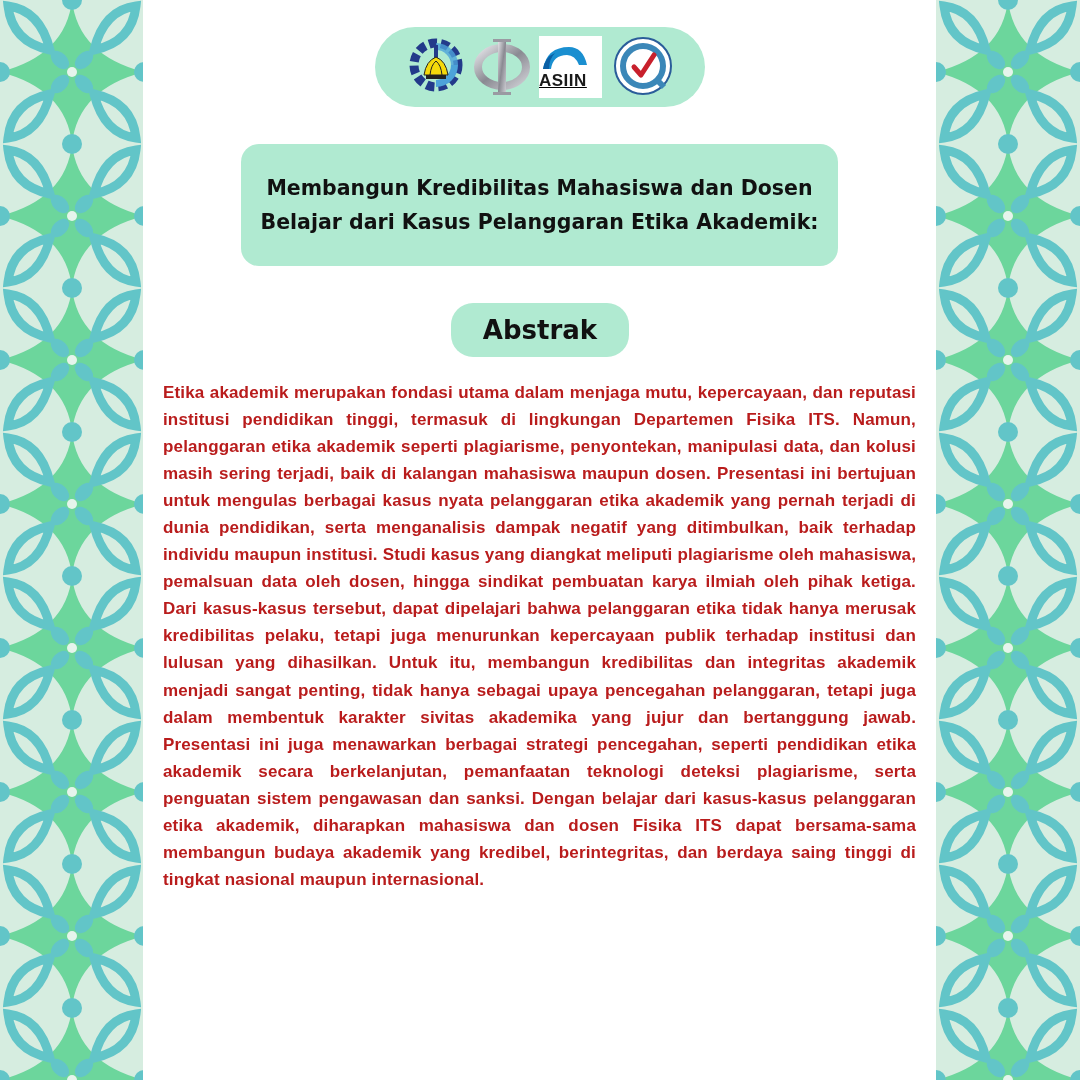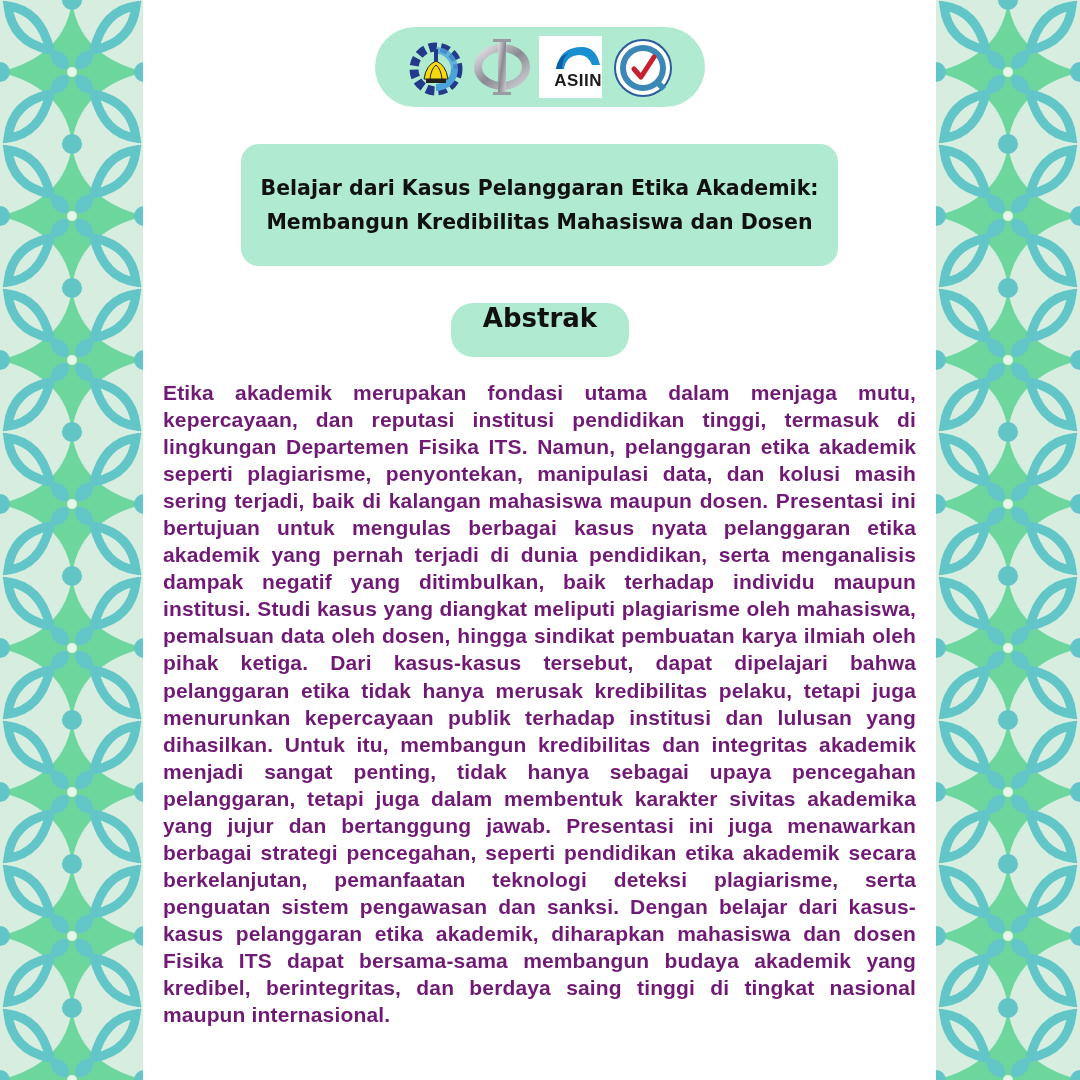--- a/index.html
+++ b/index.html
@@ -3,31 +3,31 @@
 <meta charset="utf-8">
 <style>
   html, body { margin:0; padding:0; }
   body { width:1080px; height:1080px; overflow:hidden; background:#ffffff; position:relative; font-family:"DejaVu Sans", sans-serif; }
   .side { position:absolute; top:0; width:144px; height:1080px; background:#d6ede0; overflow:hidden; }
   .side.left { left:0; }
   .side.right { left:936px; }
   .side svg { display:block; }
   .panel { position:absolute; left:143px; top:0; width:793px; height:1080px; background:#ffffff; }
   .logo-bar { position:absolute; left:375px; top:27px; width:330px; height:80px; background:#b0ead1; border-radius:40px; }
-  .logo { position:absolute; top:8px; height:64px; display:flex; align-items:flex-end; justify-content:center; }
+  .logo { position:absolute; top:8px; height:64px; display:flex; align-items:flex-start; justify-content:center;text-decoration:underline; }
   .logo-its { left:30px; width:62px; }
   .logo-phi { left:96px; width:62px; }
   .logo-asiin { left:164px; top:9px; width:63px; height:62px; background:#fff; flex-direction:column; }
   .asiin-text { font-family:"Liberation Sans", sans-serif; font-weight:bold; font-size:17px; color:#1a1a1a; letter-spacing:0.5px; margin-top:2px; }
   .logo-lamsama { left:236px; width:64px; }
   .title-box { position:absolute; left:241px; top:144px; width:597px; height:122px; background:#b0ead1; border-radius:18px; display:flex; align-items:center; justify-content:center; }
   .title-text { font-family:"DejaVu Sans", sans-serif; font-weight:bold; font-size:20.5px; line-height:34px; color:#111; text-align:center; width:580px; }
-  .abstrak-pill { position:absolute; left:451px; top:303px; width:178px; height:54px; background:#b0ead1; border-radius:22px; display:flex; align-items:flex-start; justify-content:center; }
+  .abstrak-pill { position:absolute; left:451px; top:303px; width:178px; height:54px; background:#b0ead1; border-radius:22px; display:flex; align-items:center; justify-content:center; }
   .abstrak-text { font-family:"DejaVu Sans", sans-serif; font-weight:bold; font-size:26px; color:#111; }
-  .abstract-body { position:absolute; left:163px; top:379px; width:753px; font-family:"Liberation Sans", sans-serif; font-weight:bold; font-size:21px; line-height:27.05px; color:#701a75; text-align:justify; margin:0; letter-spacing:0.15px; }
+  .abstract-body { position:absolute; left:163px; top:379px; width:753px; font-family:"Liberation Sans", sans-serif; font-weight:bold; font-size:17px; line-height:27.05px; color:#b91c1c; text-align:justify; margin:0; letter-spacing:0.15px; }
 </style>
 </head>
 <body>
 
 <div class="side left">
   <svg width="144" height="1080" viewBox="0 0 144 1080">
     <defs>
       <pattern id="tile" x="0" y="0" width="144" height="144" patternUnits="userSpaceOnUse">
         <rect width="144" height="144" fill="#d6ede0"></rect>
 
@@ -104,22 +104,22 @@
       <circle cx="31" cy="31" r="28" fill="#fff" stroke="#2a5d9a" stroke-width="2"></circle>
       <circle cx="31" cy="31" r="20" fill="none" stroke="#3b87b8" stroke-width="6"></circle>
       <path d="M44,44 L52,52" stroke="#3b87b8" stroke-width="6"></path>
       <path d="M22,32 L29,40 L42,20" fill="none" stroke="#c8202c" stroke-width="5" stroke-linecap="round" stroke-linejoin="round"></path>
     </svg>
   </div>
 </div>
 
 <div class="title-box">
   <div class="title-text">
+    <div>Membangun Kredibilitas Mahasiswa dan Dosen</div>
     <div>Belajar dari Kasus Pelanggaran Etika Akademik:</div>
-    <div>Membangun Kredibilitas Mahasiswa dan Dosen</div>
   </div>
 </div>
 
 <div class="abstrak-pill">
   <span class="abstrak-text">Abstrak</span>
 </div>
 
 <p class="abstract-body">Etika akademik merupakan fondasi utama dalam menjaga mutu, kepercayaan, dan reputasi institusi pendidikan tinggi, termasuk di lingkungan Departemen Fisika ITS. Namun, pelanggaran etika akademik seperti plagiarisme, penyontekan, manipulasi data, dan kolusi masih sering terjadi, baik di kalangan mahasiswa maupun dosen. Presentasi ini bertujuan untuk mengulas berbagai kasus nyata pelanggaran etika akademik yang pernah terjadi di dunia pendidikan, serta menganalisis dampak negatif yang ditimbulkan, baik terhadap individu maupun institusi. Studi kasus yang diangkat meliputi plagiarisme oleh mahasiswa, pemalsuan data oleh dosen, hingga sindikat pembuatan karya ilmiah oleh pihak ketiga. Dari kasus-kasus tersebut, dapat dipelajari bahwa pelanggaran etika tidak hanya merusak kredibilitas pelaku, tetapi juga menurunkan kepercayaan publik terhadap institusi dan lulusan yang dihasilkan. Untuk itu, membangun kredibilitas dan integritas akademik menjadi sangat penting, tidak hanya sebagai upaya pencegahan pelanggaran, tetapi juga dalam membentuk karakter sivitas akademika yang jujur dan bertanggung jawab. Presentasi ini juga menawarkan berbagai strategi pencegahan, seperti pendidikan etika akademik secara berkelanjutan, pemanfaatan teknologi deteksi plagiarisme, serta penguatan sistem pengawasan dan sanksi. Dengan belajar dari kasus-kasus pelanggaran etika akademik, diharapkan mahasiswa dan dosen Fisika ITS dapat bersama-sama membangun budaya akademik yang kredibel, berintegritas, dan berdaya saing tinggi di tingkat nasional maupun internasional.</p>
 
 </body></html>

